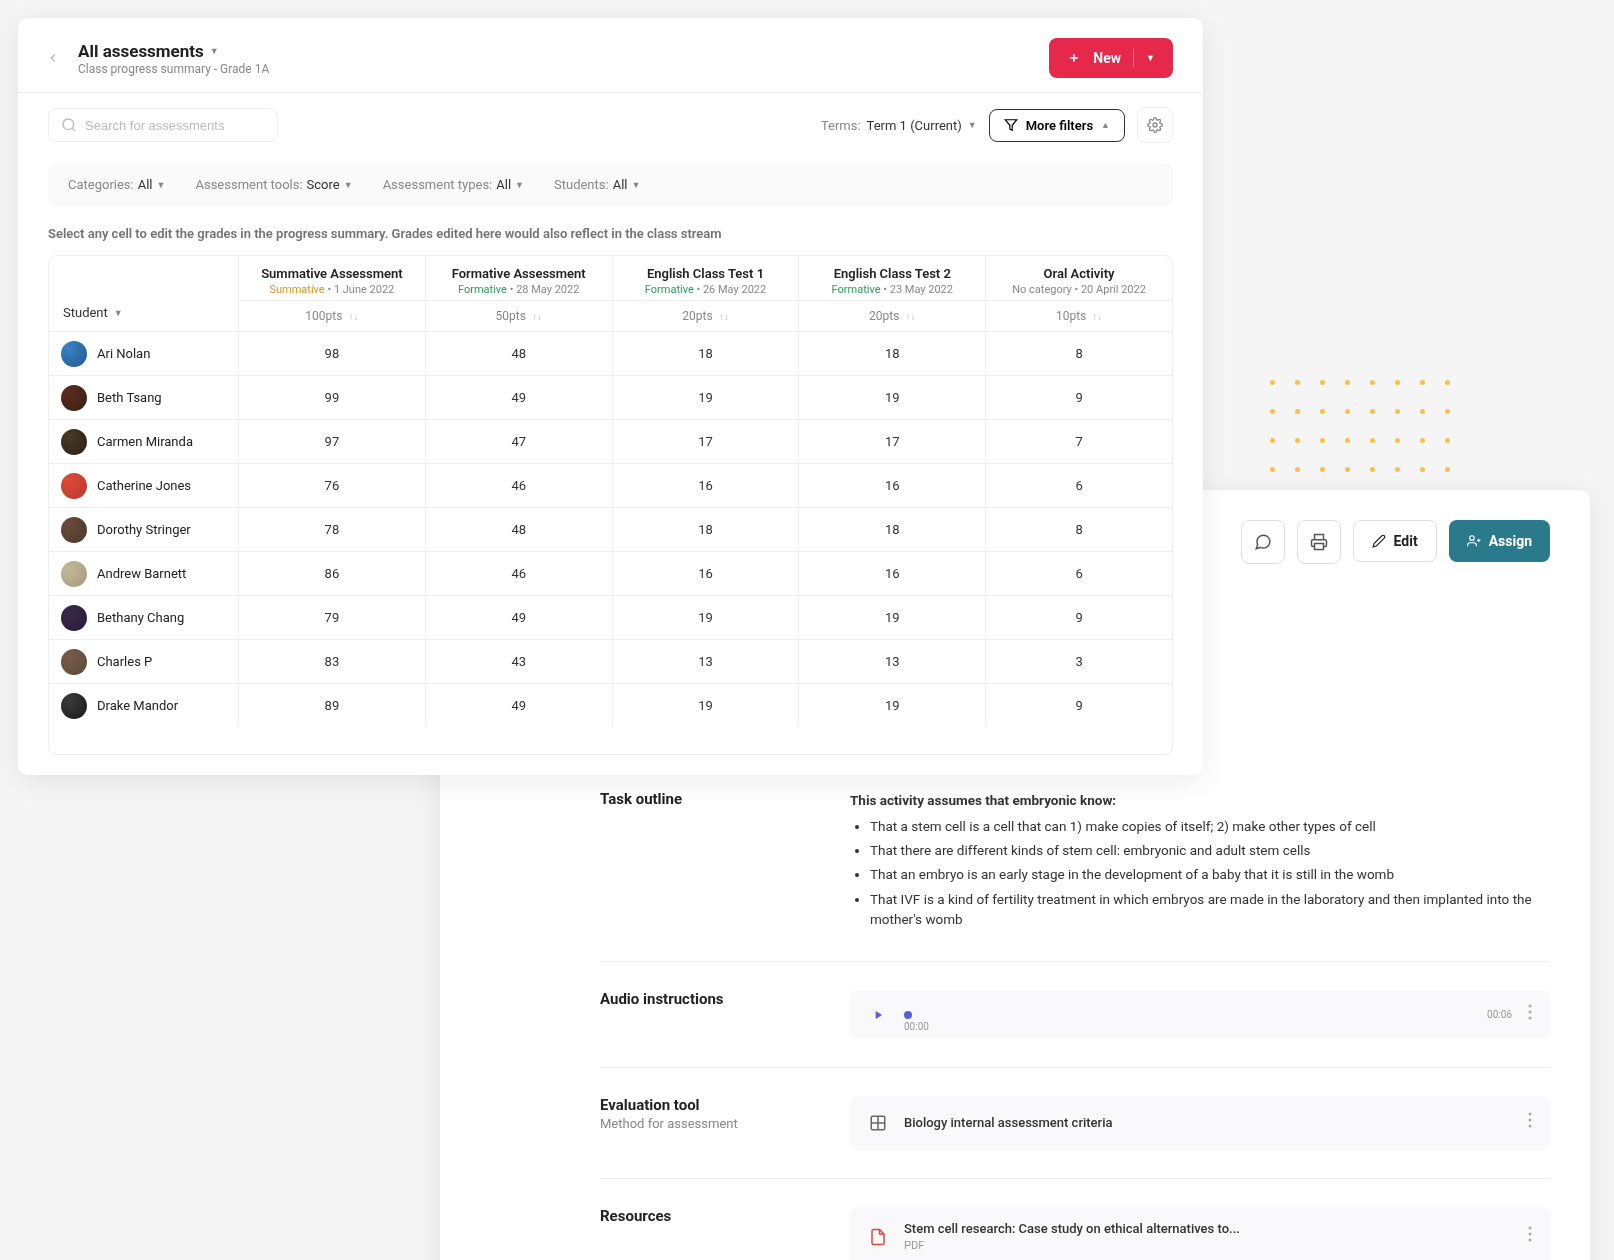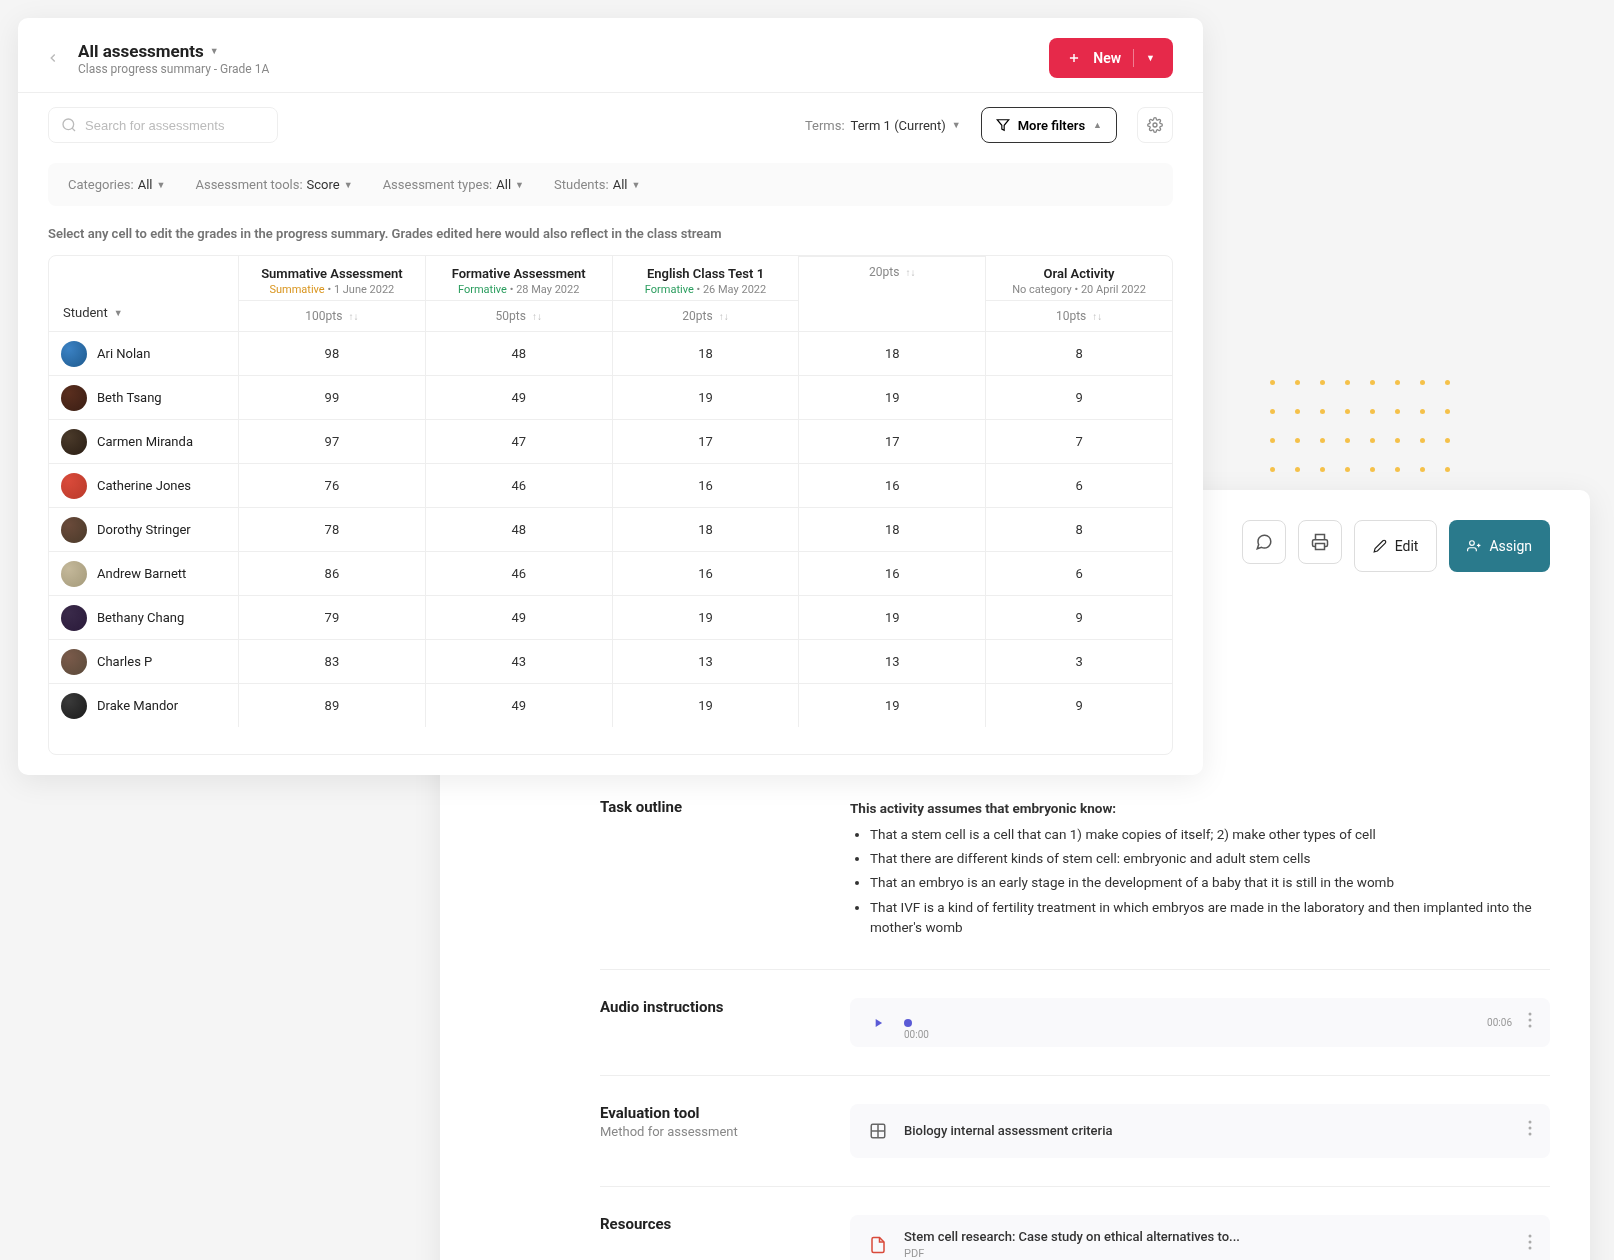--- a/index.html
+++ b/index.html
@@ -52,28 +52,28 @@
   border: 1px solid #ddd;
   border-radius: 8px;
   background: #fff;
   display: flex;
   align-items: center;
   justify-content: center;
   cursor: pointer;
   color: #555;
 }
 .btn {
-  height: 52px;
+  height: 42px;
   padding: 12px 18px;
   border-radius: 8px;
   display: flex;
   align-items: center;
   gap: 8px;
   font-size: 14px;
-  font-weight: 400;
+  font-weight: 700;
   cursor: pointer;
 }
 .btn-outline {
   border: 1px solid #ddd;
   background: #fff;
   color: #222;
 }
 .btn-primary {
   border: none;
   background: #2a7a8c;
@@ -223,22 +223,23 @@
   align-items: center;
   gap: 12px;
   font-weight: 600;
   font-size: 14px;
   cursor: pointer;
 }
 .new-divider { width: 1px; height: 18px; background: rgba(255,255,255,0.4); }
 
 .filter-bar {
   display: flex;
+  align-items: center;
   padding: 14px 30px;
-  gap: 20px;
+  gap: 12px;
 }
 .search-box {
   display: flex;
   align-items: center;
   border: 1px solid #eee;
   border-radius: 8px;
   padding: 8px 12px;
   width: 230px;
   gap: 8px;
 }
@@ -655,20 +656,24 @@
     <div class="head-top">
       <div class="head-assess-name">English Class Test 1</div>
       <div class="head-meta"><span class="tag-formative">Formative</span> <span class="head-date">• 26 May 2022</span></div>
     </div>
     <div class="head-bottom">
       <span>20pts</span>
       <span class="sort-arrows">↑↓</span>
     </div>
           </div>
           <div class="col-assess">
+    <div class="head-top">
+      <div class="head-assess-name">English Class Test 2</div>
+      <div class="head-meta"><span class="tag-formative">Formative</span> <span class="head-date">• 23 May 2022</span></div>
+    </div>
     <div class="head-bottom">
       <span>20pts</span>
       <span class="sort-arrows">↑↓</span>
     </div>
           </div>
           <div class="col-assess">
     <div class="head-top">
       <div class="head-assess-name">Oral Activity</div>
       <div class="head-meta"><span class="tag-nocategory">No category</span> <span class="head-date">• 20 April 2022</span></div>
     </div>

